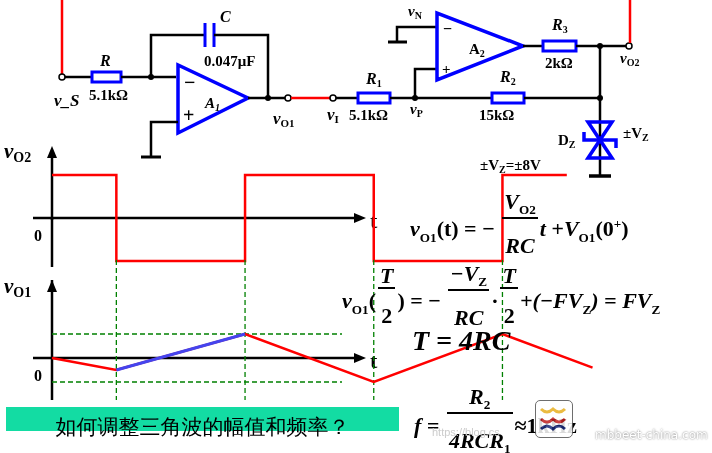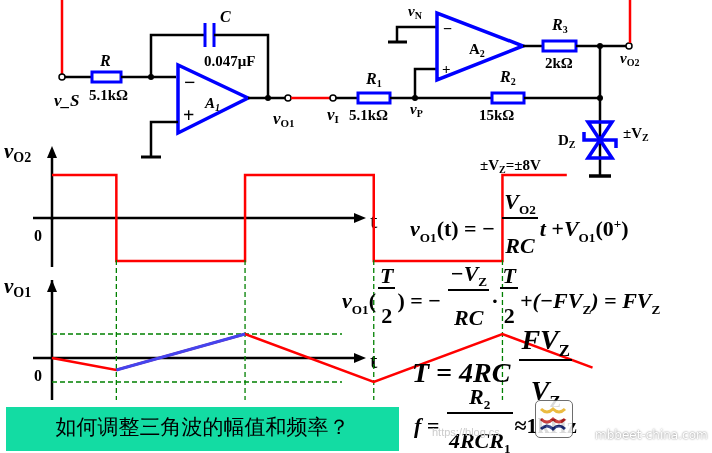--- a/index.html
+++ b/index.html
@@ -6,21 +6,21 @@
   body { width:712px; height:453px; position:relative; overflow:hidden; font-family:"Liberation Serif", serif; }
   svg { position:absolute; left:0; top:0; }
   .lbl { font-family:"Liberation Serif", serif; font-weight:bold; fill:#000; }
   .it { font-style:italic; }
   .eq { position:absolute; font-family:"Liberation Serif", serif; font-weight:bold; color:#000; white-space:nowrap; }
   .frac { display:inline-block; vertical-align:middle; text-align:center; margin:0 2px; }
   .frac .num { display:block; border-bottom:2px solid #000; padding:0 2px; line-height:1.05; }
   .frac .den { display:block; padding:15px 2px; line-height:1.05; }
   sub { font-size:60%; }
   sup { font-size:60%; }
-  .question { position:absolute; left:6px; top:407px; width:393px; height:44px; background:#13dca3;
+  .question { position:absolute; left:6px; top:407px; width:393px; height:24px; background:#13dca3;
               font-family:"DejaVu Serif", serif; font-size:21px; text-align:center; line-height:40px; color:#000; }
   .watermark { position:absolute; left:535px; top:400px; display:flex; align-items:center; gap:4px; opacity:0.85; }
   .wm-logo { width:36px; height:36px; background:#fff; border:1px solid #555; border-radius:5px; }
   .wm-text { font-family:"DejaVu Sans", sans-serif; color:#fff; font-size:20px; text-shadow:0 0 2px #555, 0 0 1px #333; }
   .wm-url { position:absolute; left:595px; top:428px; font-family:"DejaVu Sans", sans-serif; font-size:12px; color:#fff; text-shadow:0 0 2px #666;text-align:right; }
   .wm-blog { position:absolute; left:432px; top:426px; font-family:"Liberation Sans", sans-serif; font-size:11px; color:#ccc; }
 </style>
 </head>
 <body>
 
@@ -143,21 +143,20 @@
   <span class="frac"><span class="num"><i>V</i><sub>O2</sub></span><span class="den"><i>RC</i></span></span><i>t +V</i><sub>O1</sub><span>(0</span><sup>+</sup><span>)</span>
 </div>
 
 <div class="eq" style="left:342px; top:262px; font-size:22px;">
   <i>v</i><sub>O1</sub><span>(</span><span class="frac"><span class="num"><i>T</i></span><span class="den">2</span></span><span>) = −</span>
   <span class="frac"><span class="num"><i>−V</i><sub>Z</sub></span><span class="den"><i>RC</i></span></span><span>·</span><span class="frac"><span class="num"><i>T</i></span><span class="den">2</span></span><i>+(−FV</i><sub>Z</sub><i>) = FV</i><sub>Z</sub>
 </div>
 
 <div class="eq" style="left:412px; top:325px; font-size:28px;">
   <i>T = 4RC</i>
-  <span class="frac"><span class="num"><i>FV</i><sub>Z</sub></span><span class="den"><i>V</i><sub>Z</sub></span></span>
 </div>
 
 <div class="eq" style="left:414px; top:385px; font-size:22px;">
   <i>f =</i>
   <span class="frac"><span class="num"><i>R</i><sub>2</sub></span><span class="den"><i>4RCR</i><sub>1</sub></span></span><span>≈1kHz</span>
 </div>
 
 <div class="question">如何调整三角波的幅值和频率？</div>
 
 <div class="wm-blog">https://blog.cs</div>

